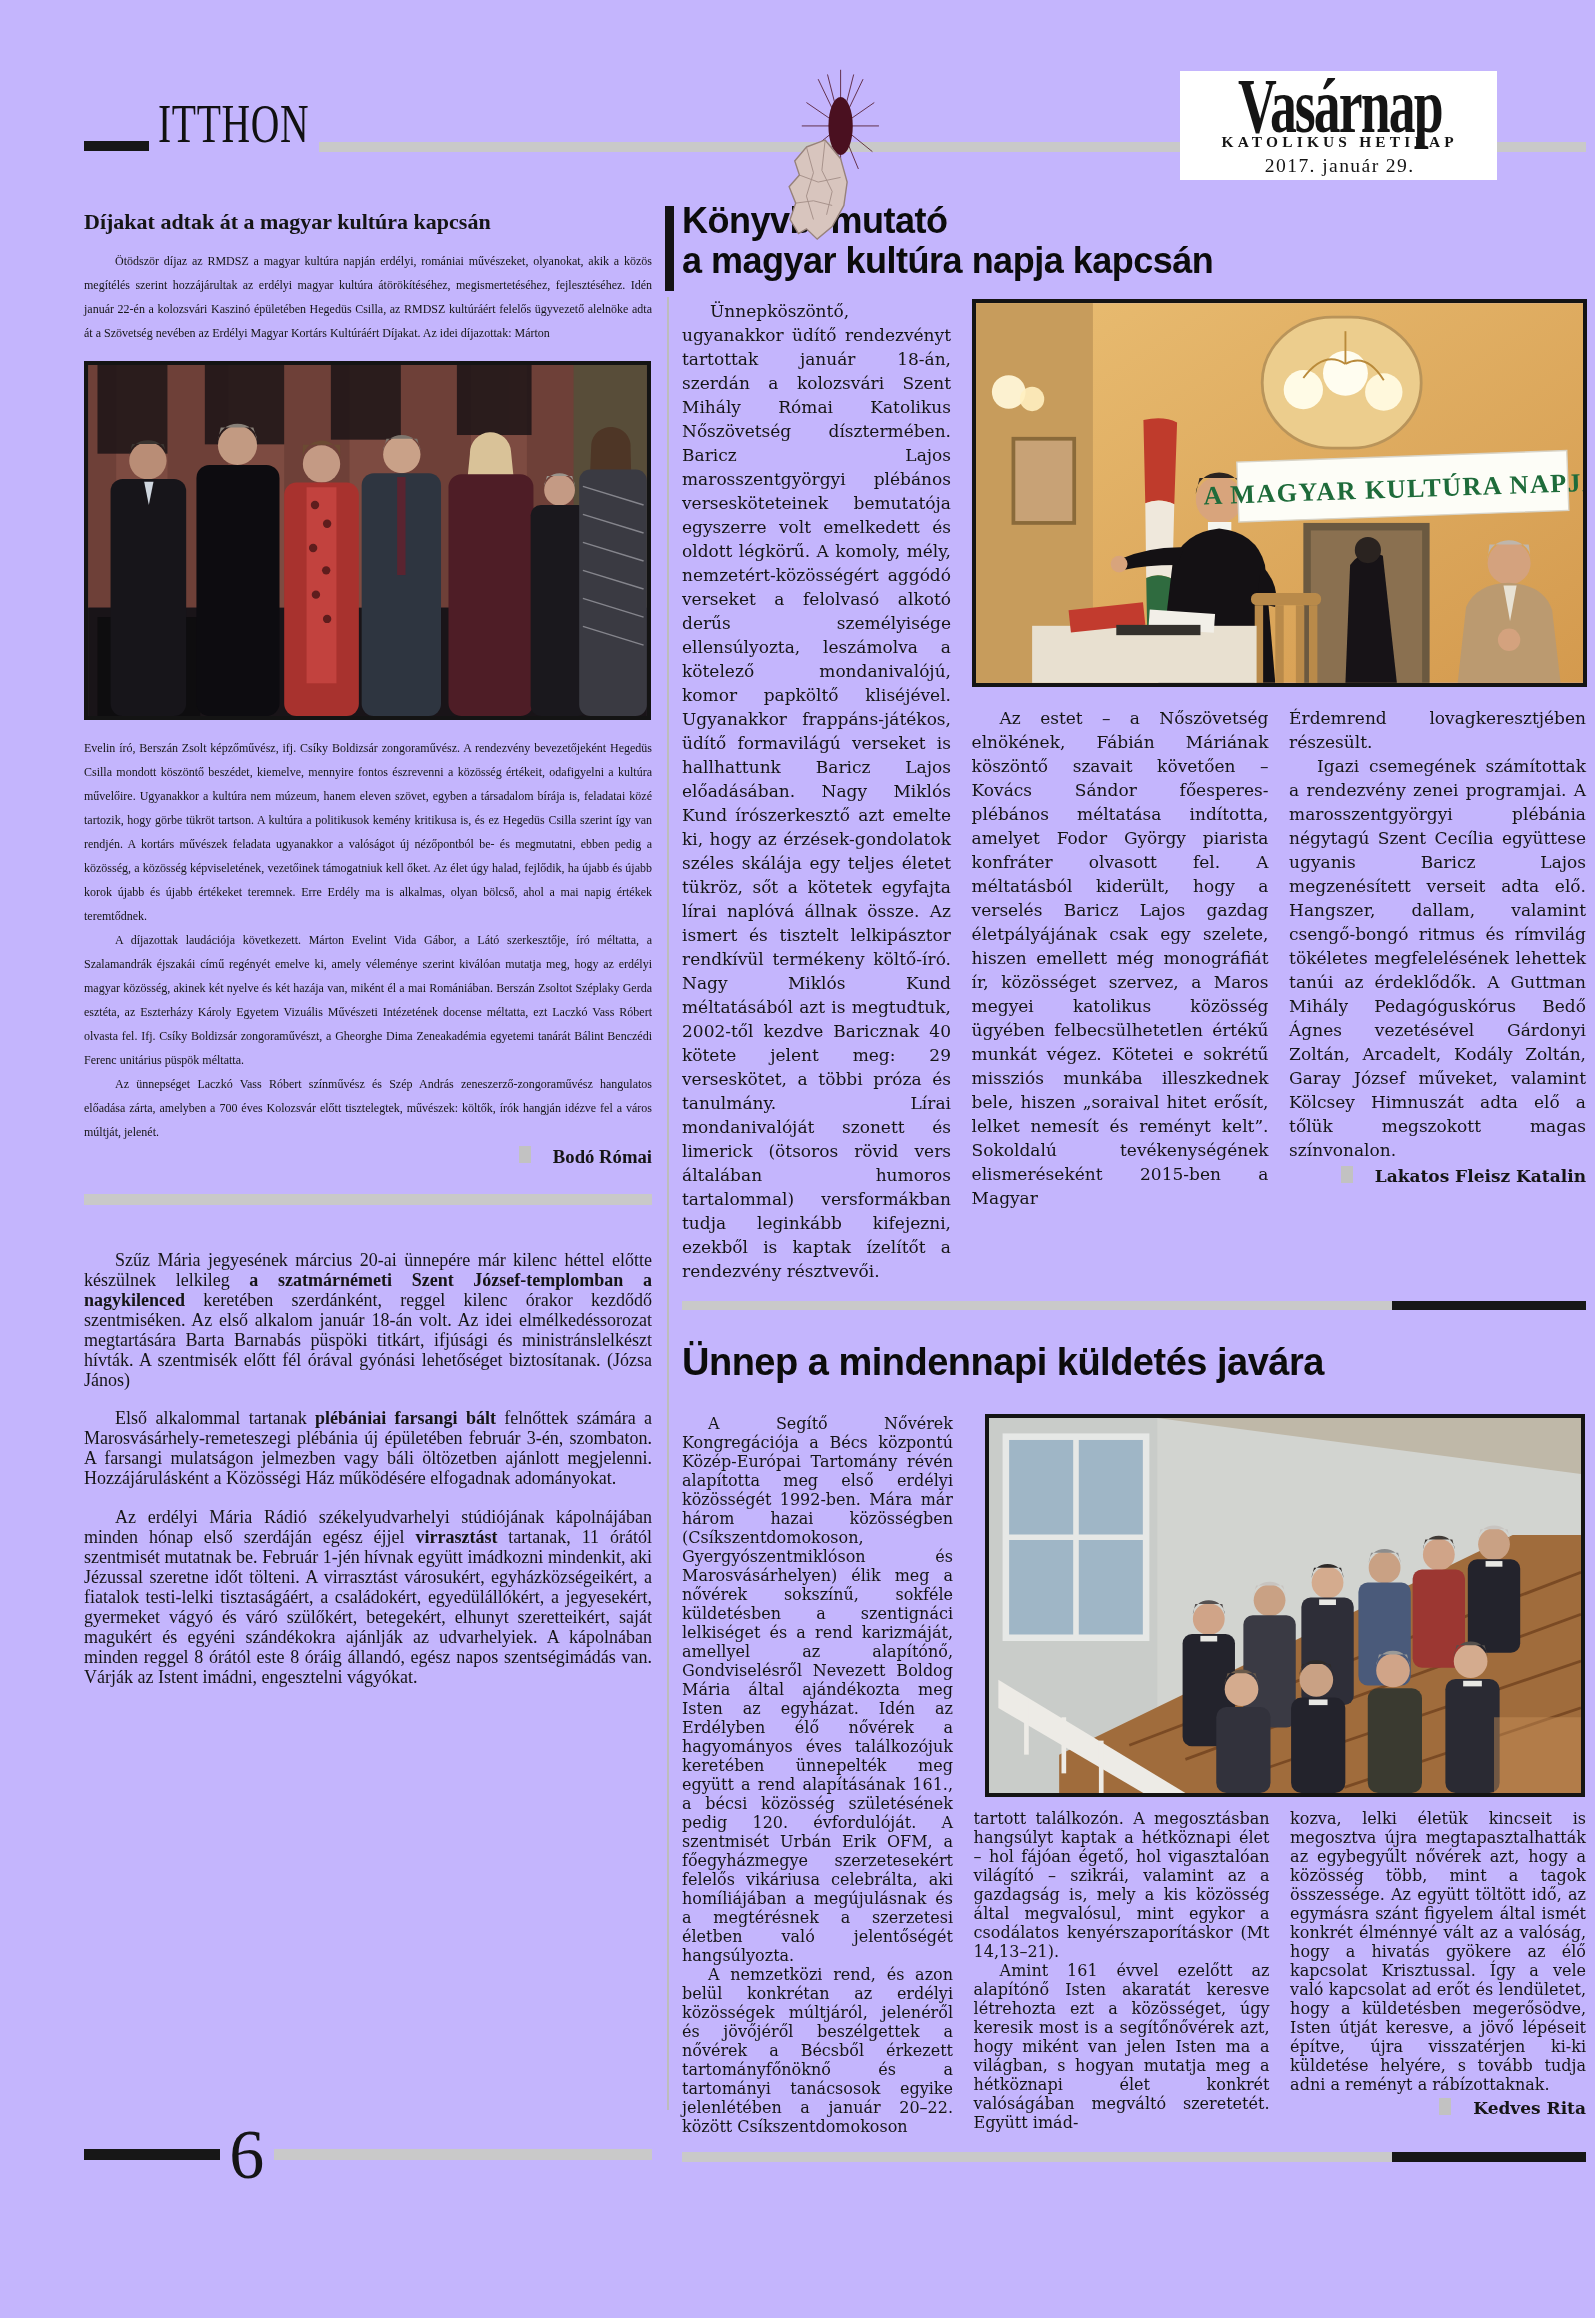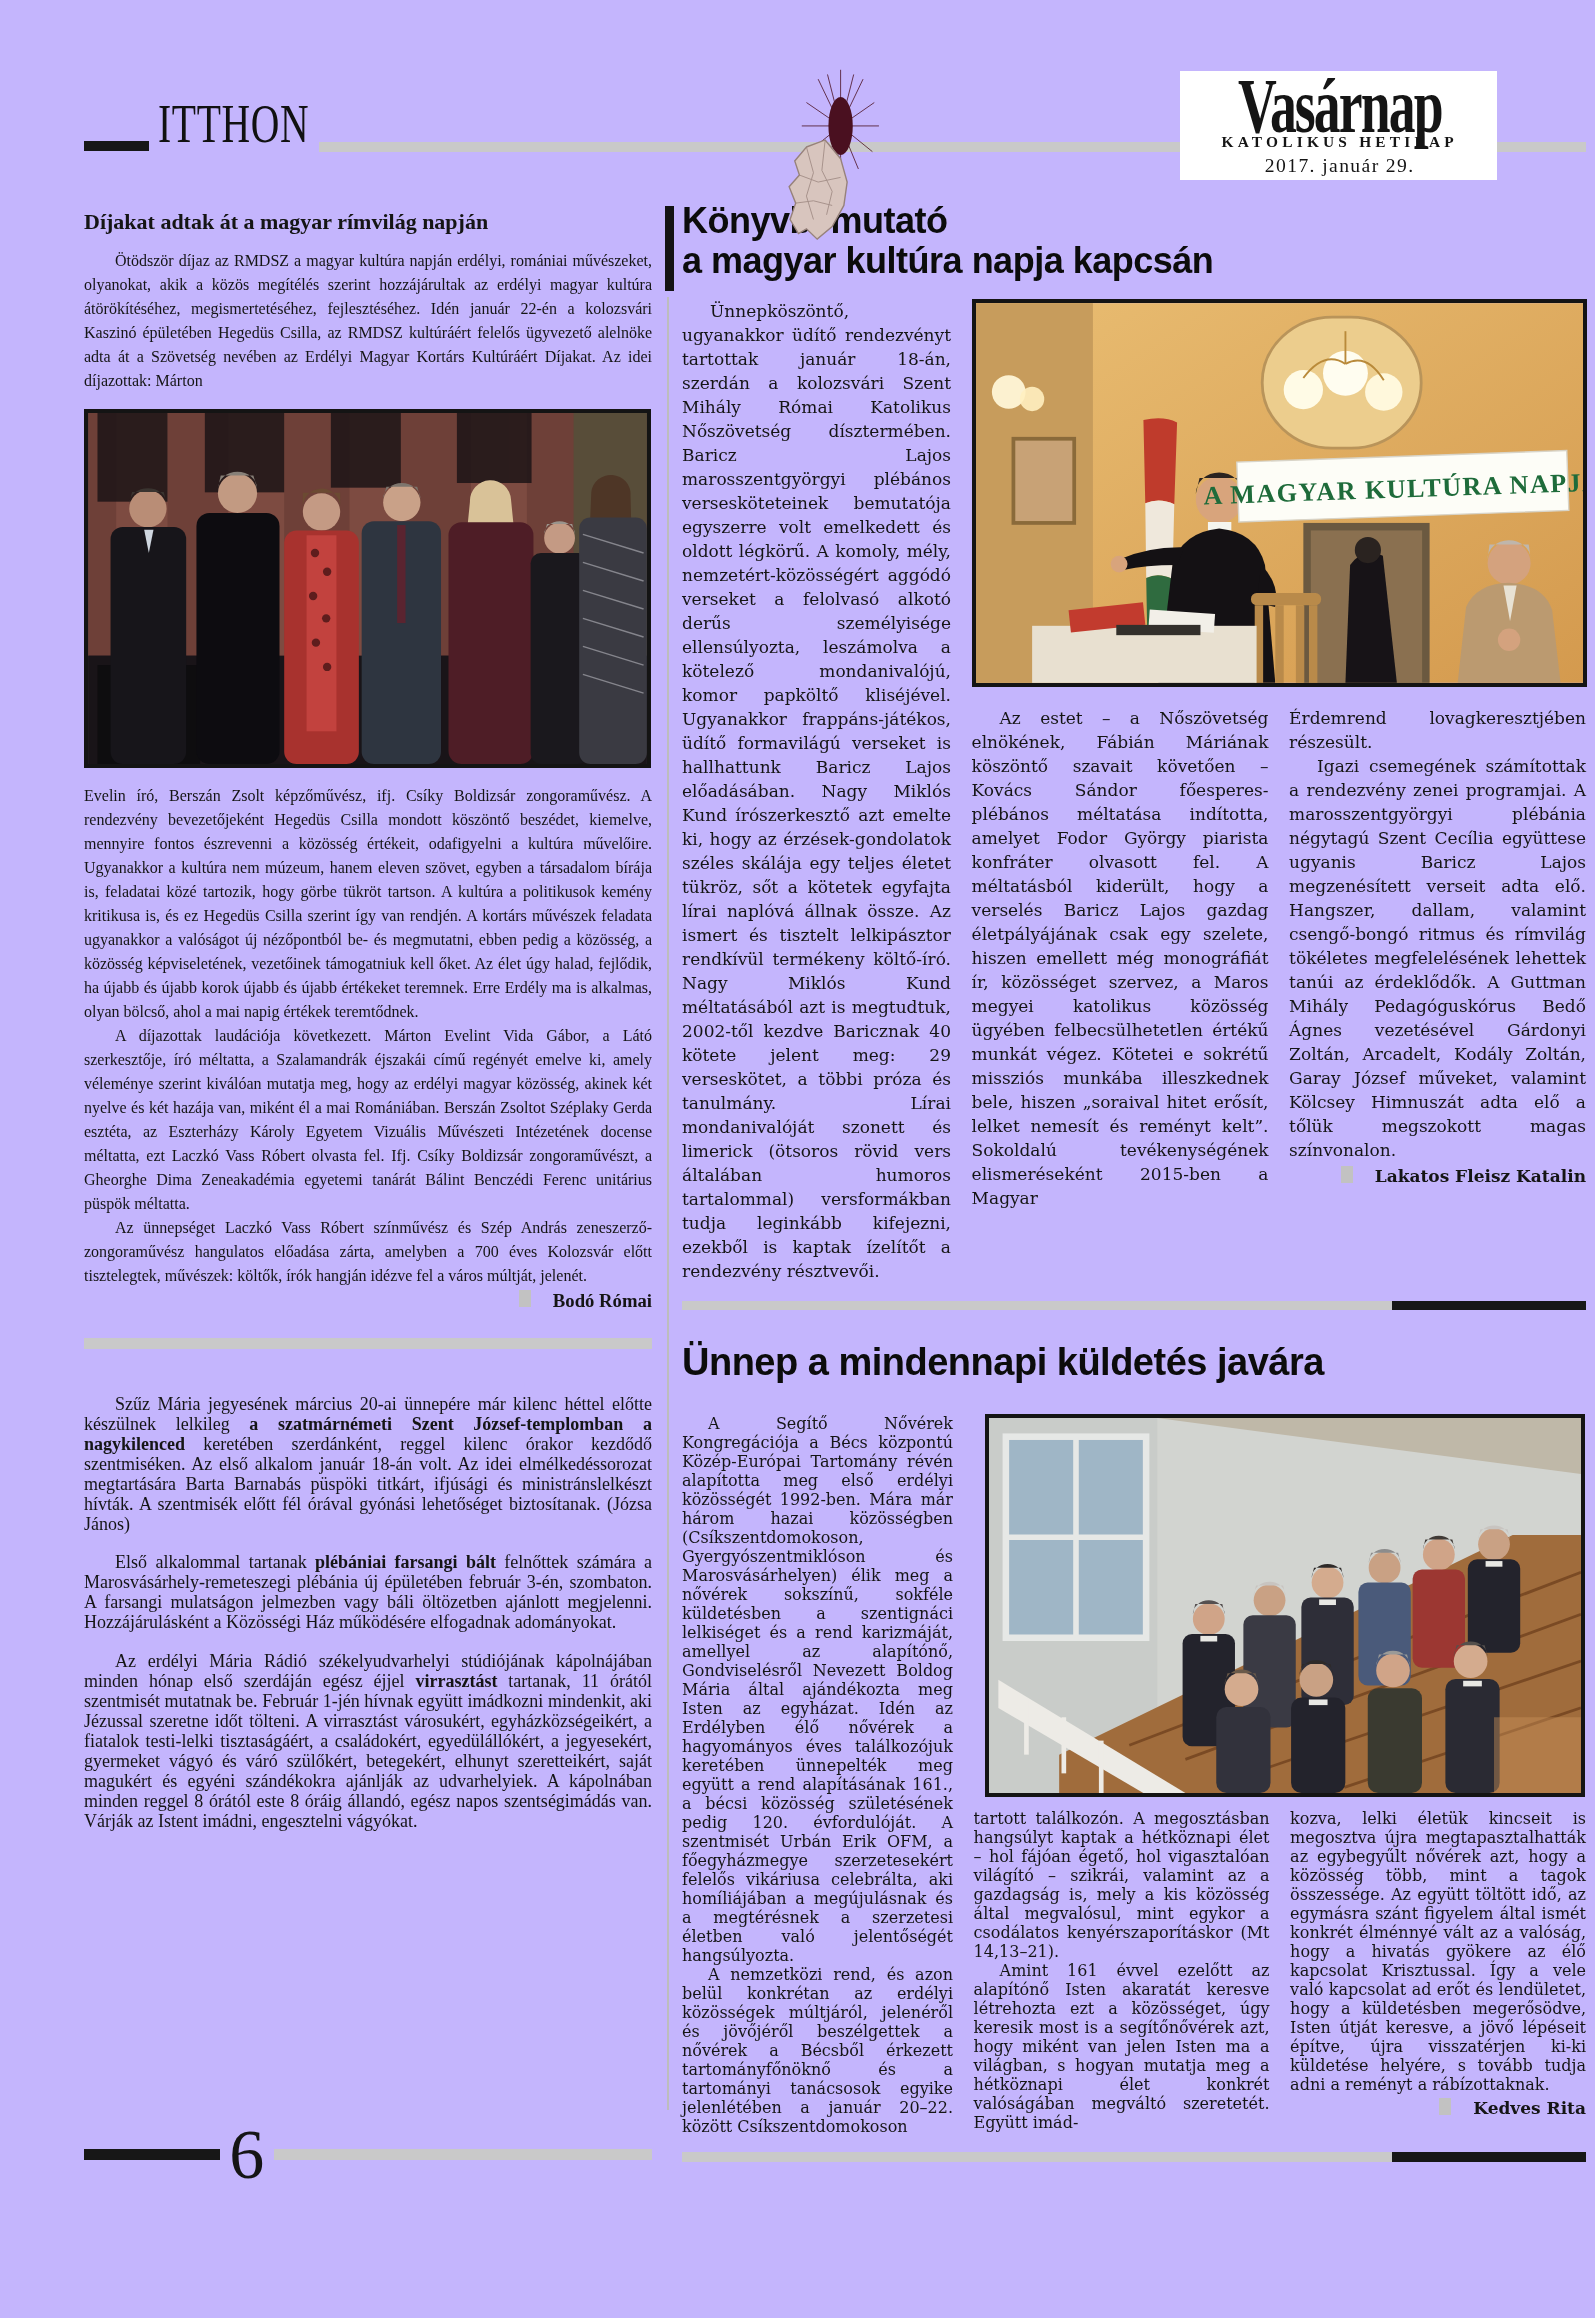--- a/index.html
+++ b/index.html
@@ -24,21 +24,21 @@
   .sigsq{display:inline-block;width:12px;height:17px;background:#c2c2c2;}
   .photo{border:4.2px solid #141414;display:block;}
   .divider{display:flex;height:9.3px;}
   .div-gray{flex:1;background:#c9c9c9;height:9.3px;}
   .div-black{width:194px;background:#171717;height:9.3px;}
   .colrule{position:absolute;left:667px;top:297px;width:1.9px;height:1813px;background:#bdbdbd;}
   
   .leftcol{position:absolute;left:84px;top:201px;width:568px;}
   .l-title{font-size:36px;line-height:37px;}
   .l-sub{font-family:"Liberation Serif",serif;font-size:22px;font-weight:700;margin-top:7.5px;}
-  .l-body{font-size:16px;line-height:24px;text-align:justify;}
+  .l-body{font-size:12px;line-height:24px;text-align:justify;}
   .l-body.ind{text-indent:31px;}
   .leftcol .photo{margin:16px 0;}
   .l-div{margin-top:26px;height:10.3px;background:#c9c9c9;}
   .brief{font-size:18px;line-height:20px;text-align:justify;text-indent:31px;}
   .b1{margin-top:45px;} .b2{margin-top:18.7px;} .b3{margin-top:18.7px;}
   .l-sig{font-size:18.7px;margin-top:2.8px;}
   
   .rightregion{position:absolute;left:682px;top:201px;width:904px;}
   .r-titlebar{position:absolute;left:-17px;top:4.7px;width:9.3px;height:85px;background:#141414;}
   .r-title{font-size:36px;line-height:40px;}
@@ -112,21 +112,21 @@
 
   <div class="masthead">
     <div class="masthead-title">Vasárnap</div>
     <div class="masthead-sub">KATOLIKUS HETILAP</div>
     <div class="masthead-date">2017. január 29.</div>
   </div>
 
   <div class="colrule"></div>
 
   <div class="leftcol">
-    <div class="l-sub">Díjakat adtak át a magyar rímvilág napján</div>
+    <div class="l-sub">Díjakat adtak át a magyar kultúra kapcsán</div>
 
     <p class="l-body ind" style="margin:14px 0 0 0;">Ötödször díjaz az RMDSZ a magyar kultúra napján erdélyi, romániai művészeket, olyanokat, akik a közös megítélés szerint hozzájárultak az erdélyi magyar kultúra átörökítéséhez, megismertetéséhez, fejlesztéséhez. Idén január 22-én a kolozsvári Kaszinó épületében Hegedüs Csilla, az RMDSZ kultúráért felelős ügyvezető alelnöke adta át a Szövetség nevében az Erdélyi Magyar Kortárs Kultúráért Díjakat. Az idei díjazottak: Márton</p>
 
     <div class="photo" style="width:559px;height:351px;">
       <svg width="559" height="351" viewBox="0 0 1197 752">
         <rect width="1197" height="752" fill="#241e20"></rect>
         <rect x="0" y="0" width="1197" height="520" fill="#6e4038"></rect>
         <g fill="#7d4b41">
             <rect x="60" width="110" height="520"></rect>
             <rect x="300" width="120" height="520"></rect>

